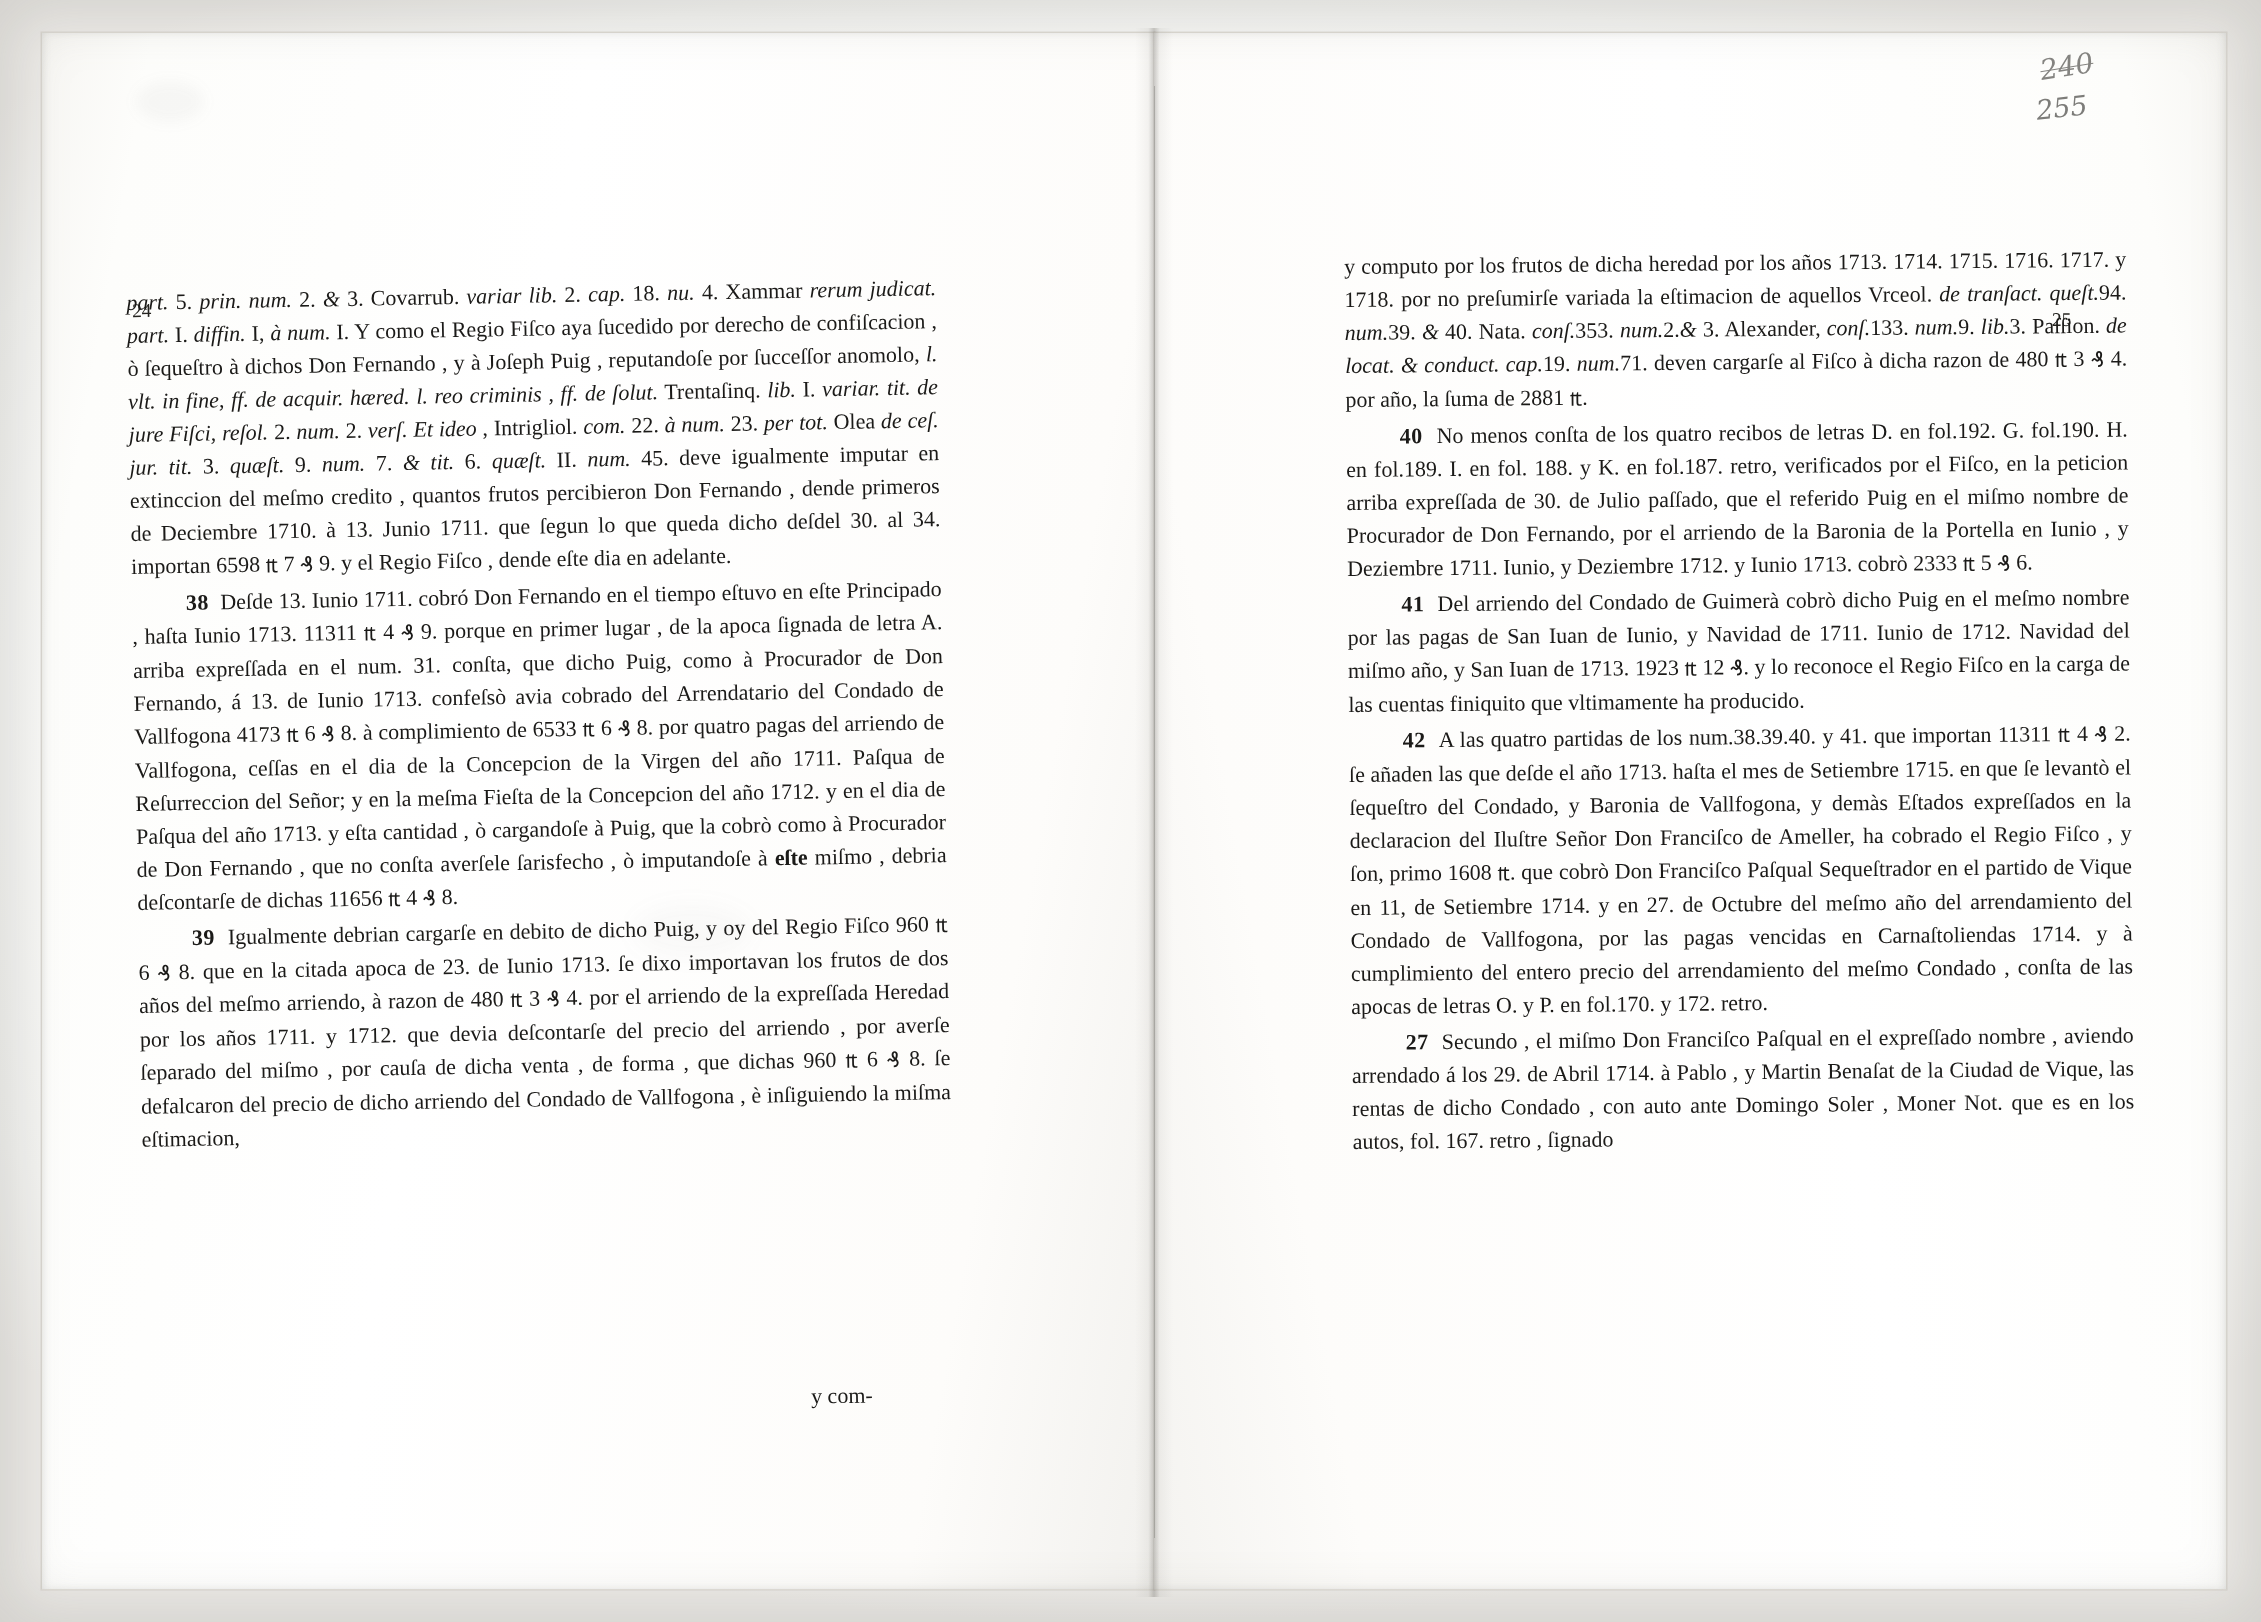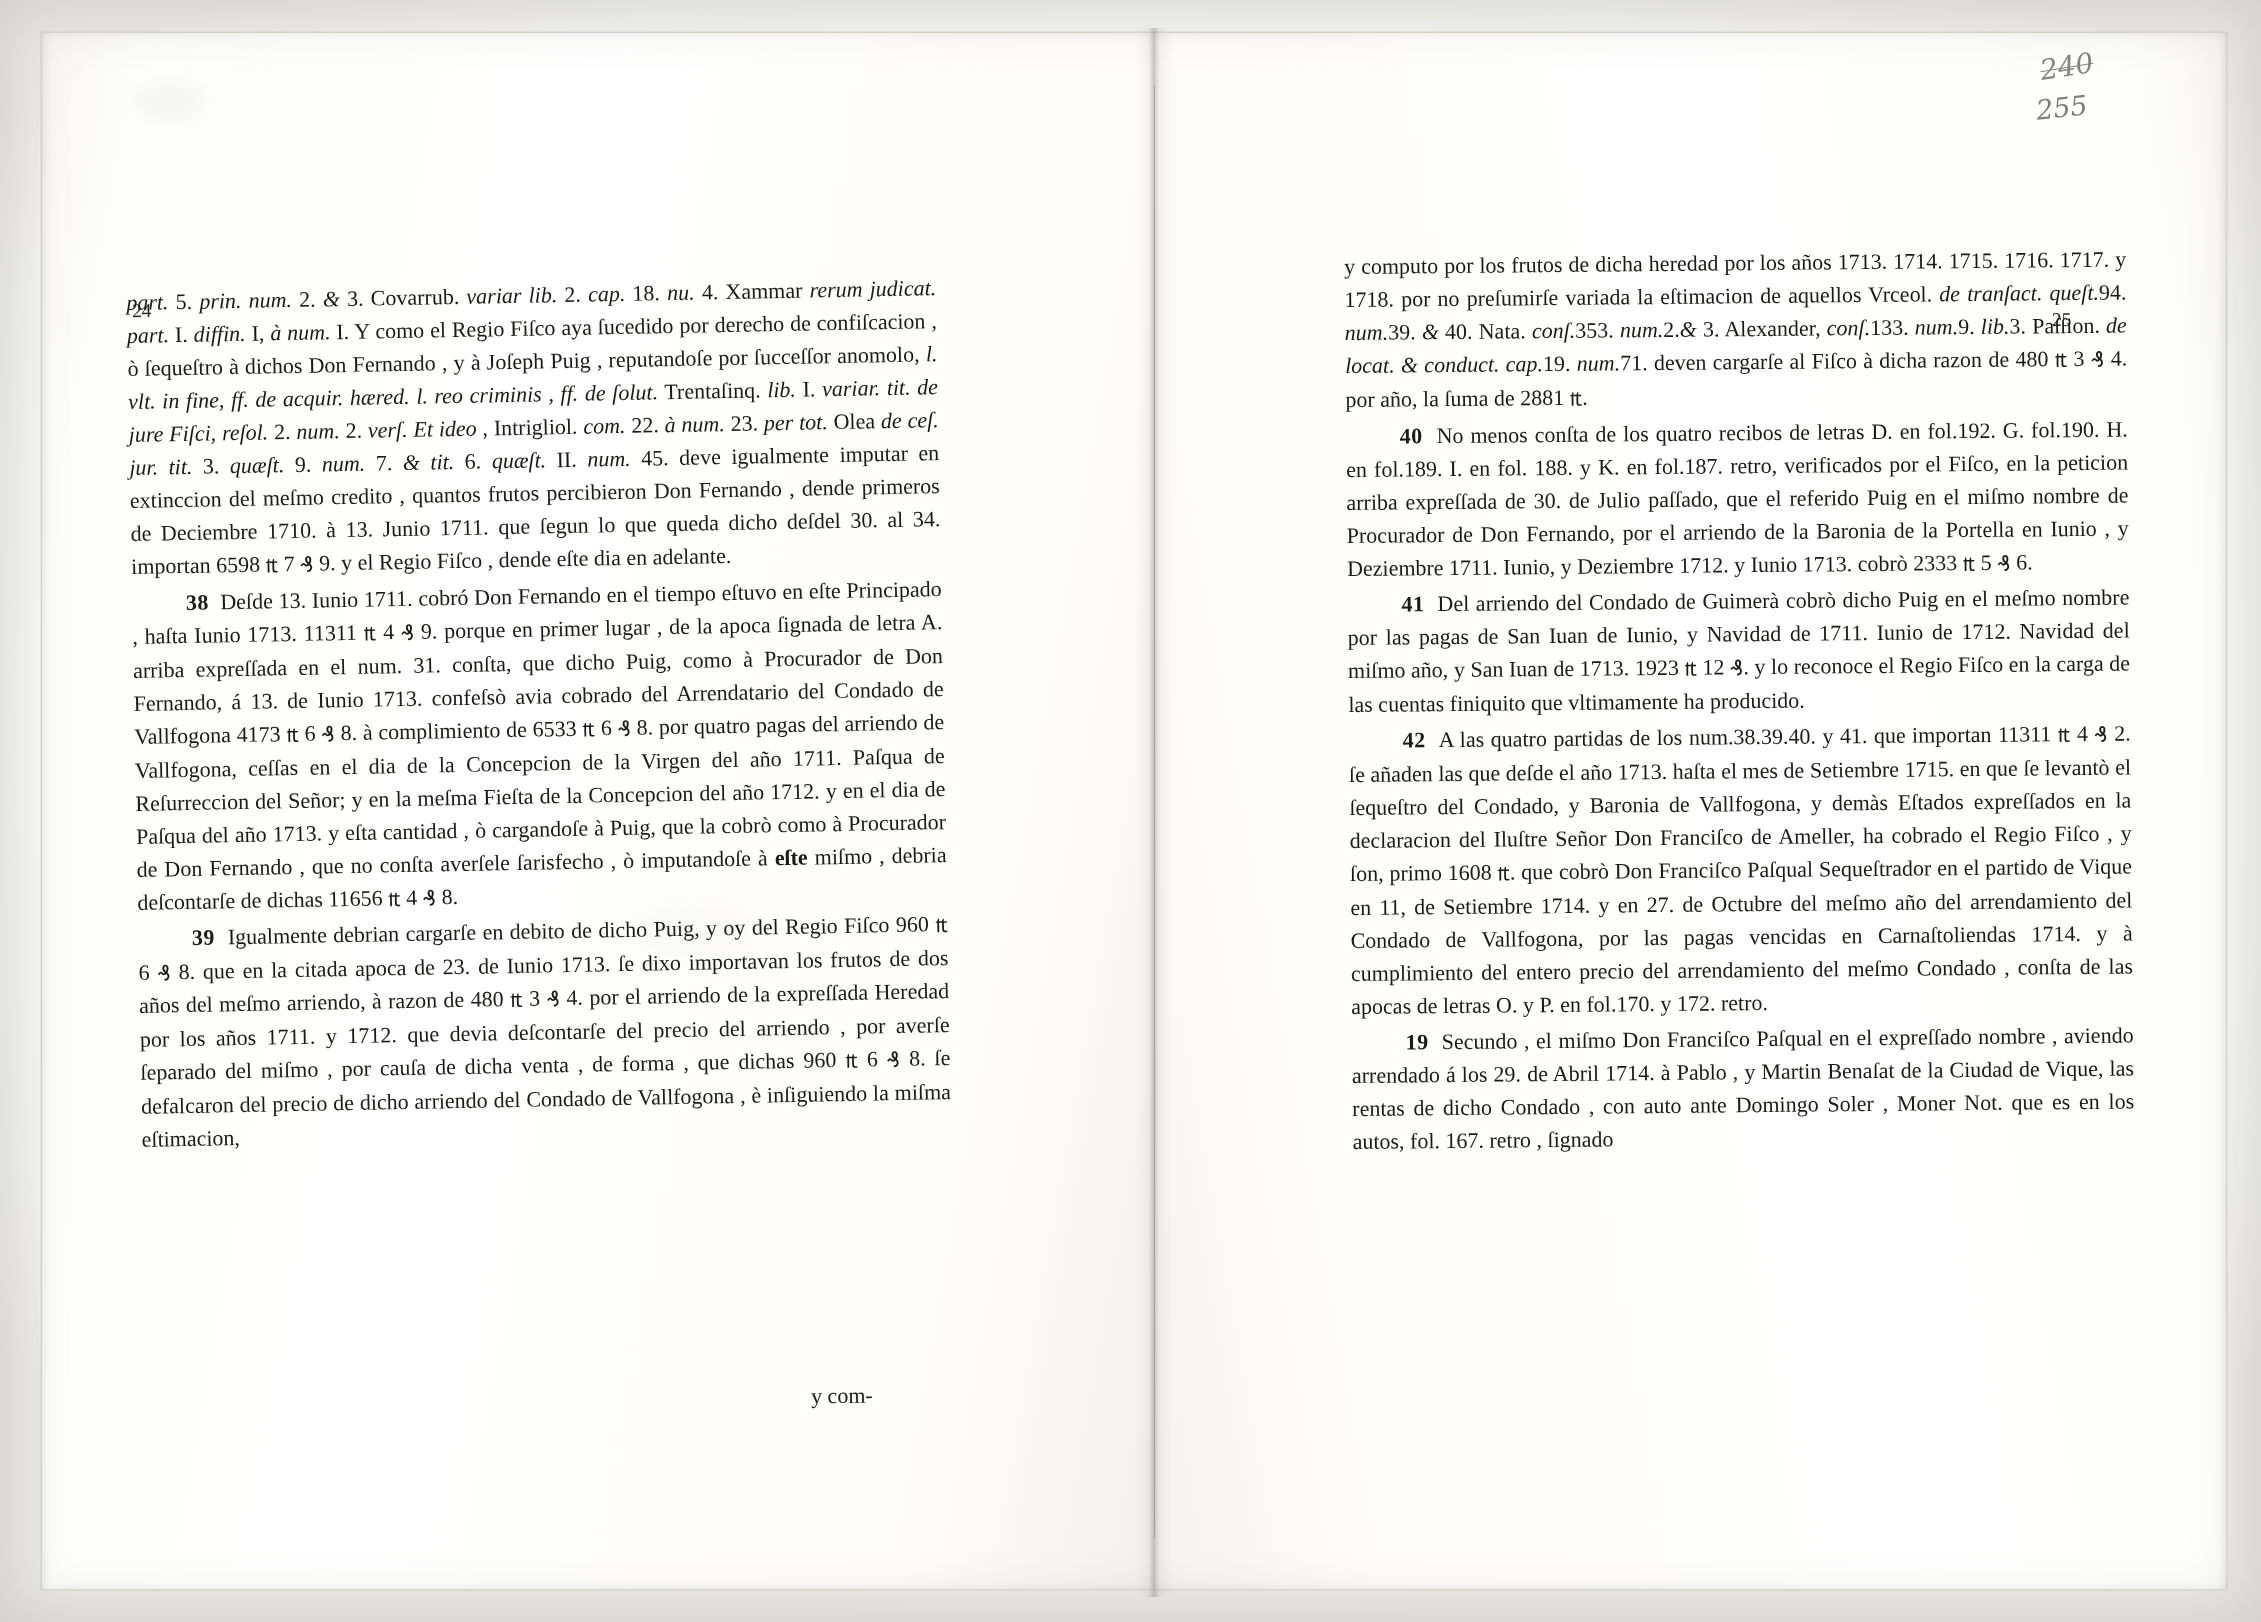--- a/index.html
+++ b/index.html
@@ -178,21 +178,21 @@
     <div class="textblock" id="recto-text">
 
       <p class="para">y computo por los frutos de dicha heredad por los años 1713. 1714. 1715. 1716. 1717. y 1718. por no preſumirſe variada la eſtimacion de aquellos Vrceol. <i>de tranſact. queſt.</i>94. <i>num.</i>39. <i>&amp;</i> 40. Nata. <i>conſ.</i>353. <i>num.</i>2.<i>&amp;</i> 3. Alexander, <i>conſ.</i>133. <i>num.</i>9. <i>lib.</i>3. Paſſion. <i>de locat. &amp; conduct. cap.</i>19. <i>num.</i>71. deven cargarſe al Fiſco à dicha razon de 480 <span class="lliura">₶</span> 3 <span class="sou">₰</span> 4. por año, la ſuma de 2881 <span class="lliura">₶</span>.</p>
 
       <p class="para"><span class="indent"></span><span class="num">40</span> &nbsp;No menos conſta de los quatro recibos de letras D. en fol.192. G. fol.190. H. en fol.189. I. en fol. 188. y K. en fol.187. retro, verificados por el Fiſco, en la peticion arriba expreſſada de 30. de Julio paſſado, que el referido Puig en el miſmo nombre de Procurador de Don Fernando, por el arriendo de la Baronia de la Portella en Iunio , y Deziembre 1711. Iunio, y Deziembre 1712. y Iunio 1713. cobrò 2333 <span class="lliura">₶</span> 5 <span class="sou">₰</span> 6.</p>
 
       <p class="para"><span class="indent"></span><span class="num">41</span> &nbsp;Del arriendo del Condado de Guimerà cobrò dicho Puig en el meſmo nombre por las pagas de San Iuan de Iunio, y Navidad de 1711. Iunio de 1712. Navidad del miſmo año, y San Iuan de 1713. 1923 <span class="lliura">₶</span> 12 <span class="sou">₰</span>. y lo reconoce el Regio Fiſco en la carga de las cuentas finiquito que vltimamente ha producido.</p>
 
       <p class="para"><span class="indent"></span><span class="num">42</span> &nbsp;A las quatro partidas de los num.38.39.40. y 41. que importan 11311 <span class="lliura">₶</span> 4 <span class="sou">₰</span> 2. ſe añaden las que deſde el año 1713. haſta el mes de Setiembre 1715. en que ſe levantò el ſequeſtro del Condado, y Baronia de Vallfogona, y demàs Eſtados expreſſados en la declaracion del Iluſtre Señor Don Franciſco de Ameller, ha cobrado el Regio Fiſco , y ſon, primo 1608 <span class="lliura">₶</span>. que cobrò Don Franciſco Paſqual Sequeſtrador en el partido de Vique en 11, de Setiembre 1714. y en 27. de Octubre del meſmo año del arrendamiento del Condado de Vallfogona, por las pagas vencidas en Carnaſtoliendas 1714. y à cumplimiento del entero precio del arrendamiento del meſmo Condado , conſta de las apocas de letras O. y P. en fol.170. y 172. retro.</p>
 
-      <p class="para"><span class="indent"></span><span class="num">19</span> &nbsp;Secundo , el miſmo Don Franciſco Paſqual en el expreſſado nombre , aviendo arrendado á los 29. de Abril 1714. à Pablo , y Martin Benaſat de la Ciudad de Vique, las rentas de dicho Condado , con auto ante Domingo Soler , Moner Not. que es en los autos, fol. 167. retro , ſignado</p>
+      <p class="para"><span class="indent"></span><span class="num">27</span> &nbsp;Secundo , el miſmo Don Franciſco Paſqual en el expreſſado nombre , aviendo arrendado á los 29. de Abril 1714. à Pablo , y Martin Benaſat de la Ciudad de Vique, las rentas de dicho Condado , con auto ante Domingo Soler , Moner Not. que es en los autos, fol. 167. retro , ſignado</p>
 
     </div>
 
   </div>
 
   <div id="gutter"></div>
   <div id="gutter-line"></div>
 </div>
 
 <div id="pencil-annotation">

